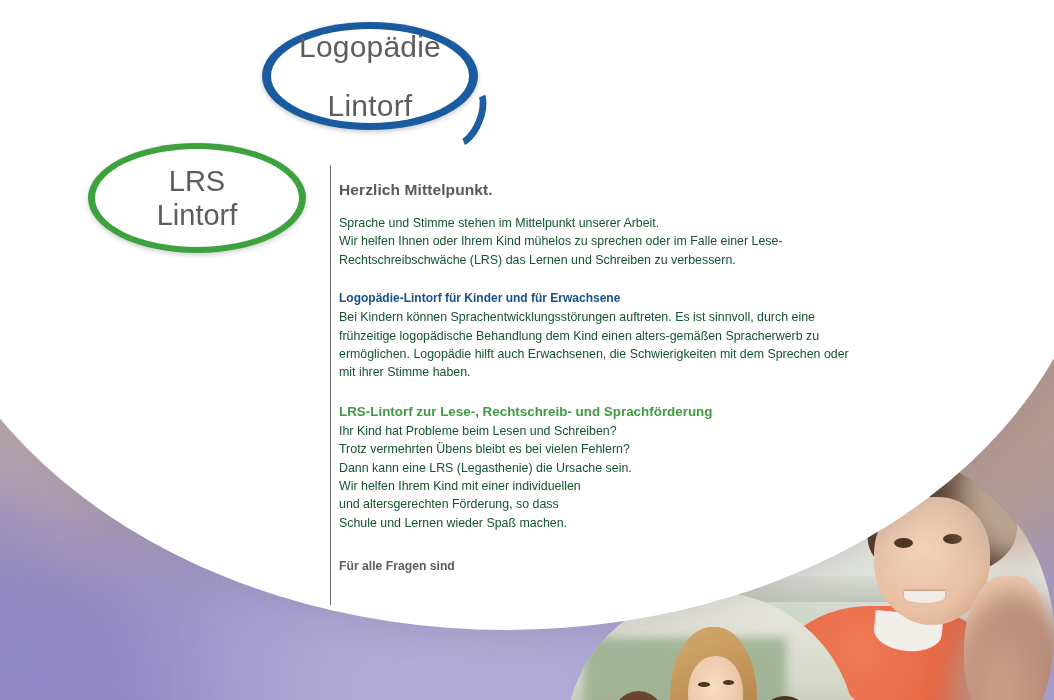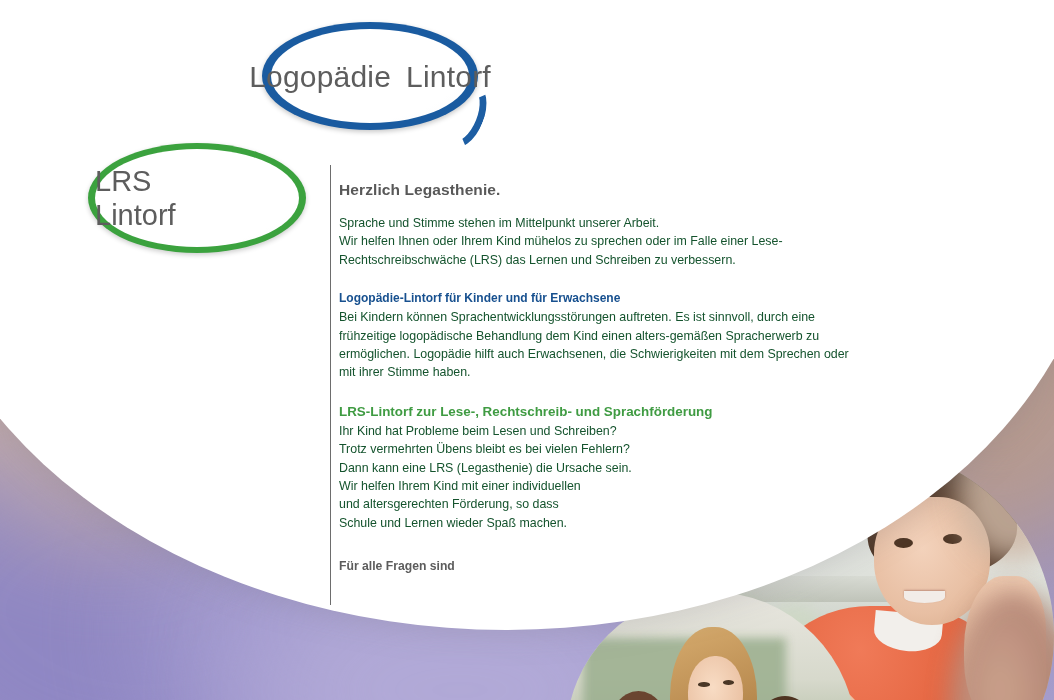--- a/index.html
+++ b/index.html
@@ -151,40 +151,40 @@
     border-radius:50%;
     background:radial-gradient(ellipse at 40% 34%,#ffffff 0%,#ffffff 70%,#f6f7f9 100%);
   }
   #logo-blue .tail2{
     position:absolute; left:180px; top:58px; width:42px; height:70px;
     border:7px solid transparent; border-right-color:#1d5ea3;
     border-radius:50%; transform:rotate(22deg);
   }
   #logo-blue .txt{
     position:absolute; left:9px; top:7px; width:198px; height:94px;
-    display:flex; align-items:center; justify-content:center;
+    display:flex; flex-direction:column; align-items:center; justify-content:space-between;
     gap:15px;
   }
   #logo-blue .t1{ font-size:30px; color:#5d5d5d; line-height:35px; letter-spacing:.2px; }
   #logo-blue .t2{ font-size:30px; color:#5d5d5d; line-height:35px; letter-spacing:.2px; }
 
   #logo-green{ left:88px; top:143px; width:222px; height:114px; }
   #logo-green .ring{
     position:absolute; left:0; top:0; width:218px; height:110px;
     border-radius:50%; background:#3ba23e;
     box-shadow:0 2px 5px rgba(0,0,0,.20);
   }
   #logo-green .inner{
     position:absolute; left:7px; top:6px; width:204px; height:98px;
     border-radius:50%;
     background:radial-gradient(ellipse at 40% 34%,#ffffff 0%,#ffffff 72%,#f6f8f6 100%);
   }
   #logo-green .txt{
     position:absolute; left:7px; top:6px; width:204px; height:98px;
-    display:flex; flex-direction:column; justify-content:center;
+    display:flex; flex-direction:column; align-items:center; justify-content:center;
   }
   #logo-green .t1{ font-size:29px; color:#5d5d5d; line-height:34px; }
   #logo-green .t2{ font-size:29px; color:#5d5d5d; line-height:34px; }
 </style>
 </head>
 <body>
 
 <div id="backdrop">
   <div id="bd-base"></div>
   <div class="blob b1"></div>
@@ -239,21 +239,21 @@
   <div class="bhair"></div>
 
 </div>
 
 <div id="content">
 
   <div id="divider"></div>
 
   <div id="text-col">
 
-    <h1 class="welcome">Herzlich Legasthenie.</h1>
+    <h1 class="welcome">Herzlich Mittelpunkt.</h1>
 
     <div class="para">
       <span class="line">Sprache und Stimme stehen im Mittelpunkt unserer Arbeit.</span>
       <span class="line">Wir helfen Ihnen oder Ihrem Kind mühelos zu sprechen oder im Falle einer Lese-</span>
       <span class="line">Rechtschreibschwäche (LRS) das Lernen und Schreiben zu verbessern.</span>
     </div>
 
     <div class="block">
       <h2 class="blue">Logopädie-Lintorf für Kinder und für Erwachsene</h2>
       <div class="para">Bei Kindern können Sprachentwicklungsstörungen auftreten. Es ist sinnvoll, durch eine frühzeitige logopädische Behandlung dem Kind einen alters-gemäßen Spracherwerb zu ermöglichen. Logopädie hilft auch Erwachsenen, die Schwierigkeiten mit dem Sprechen oder mit ihrer Stimme haben.</div>

